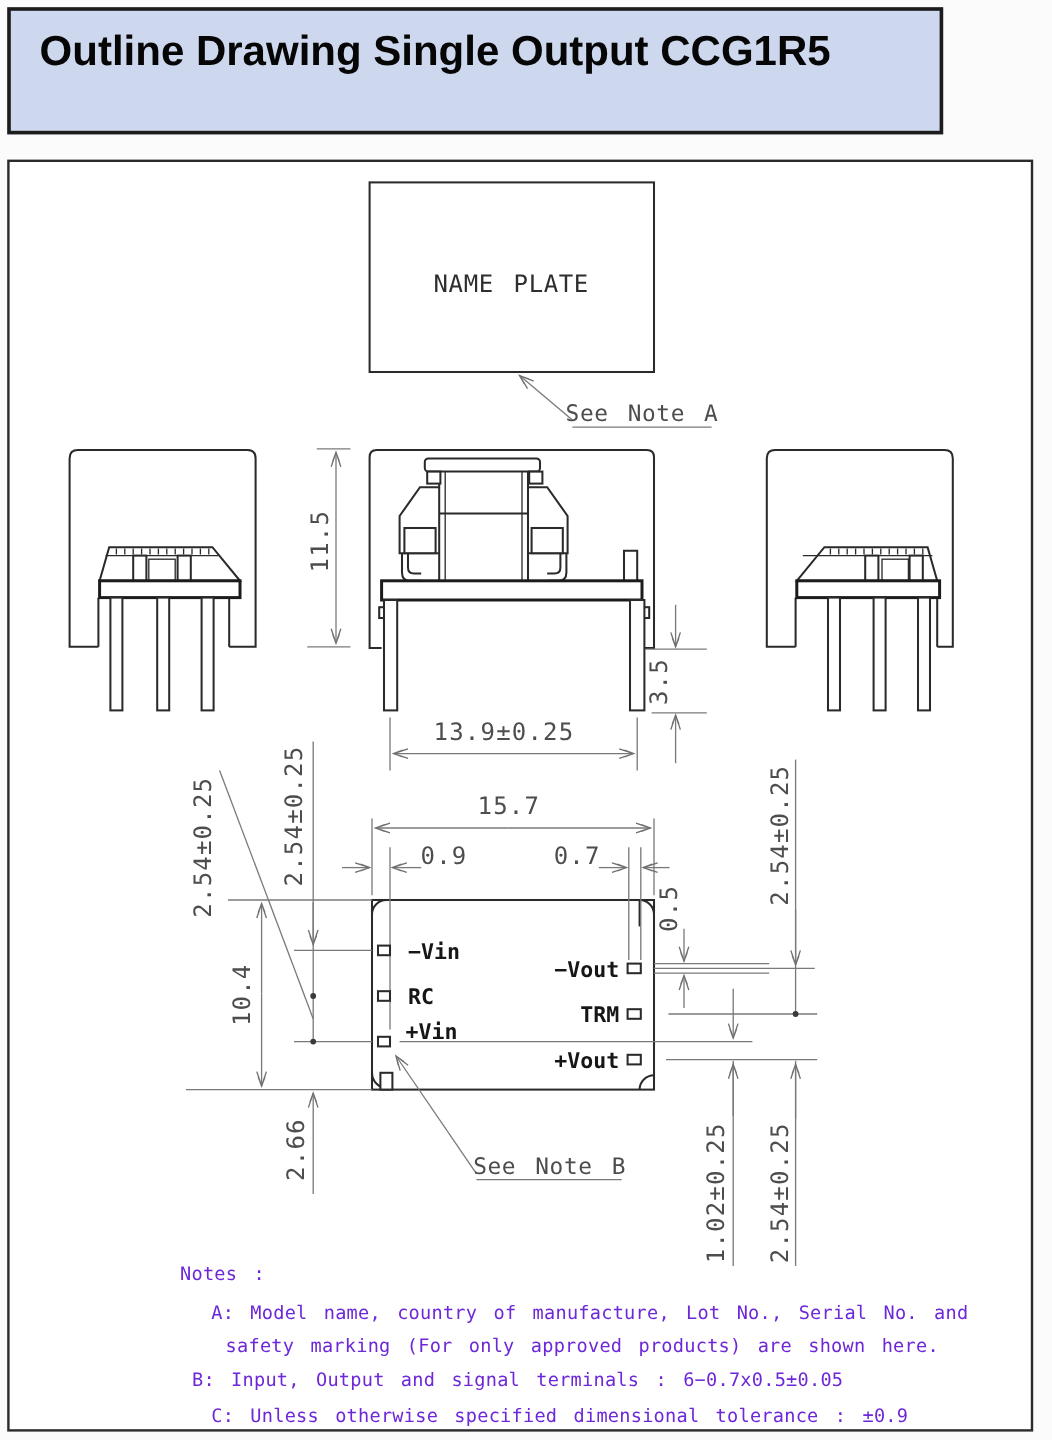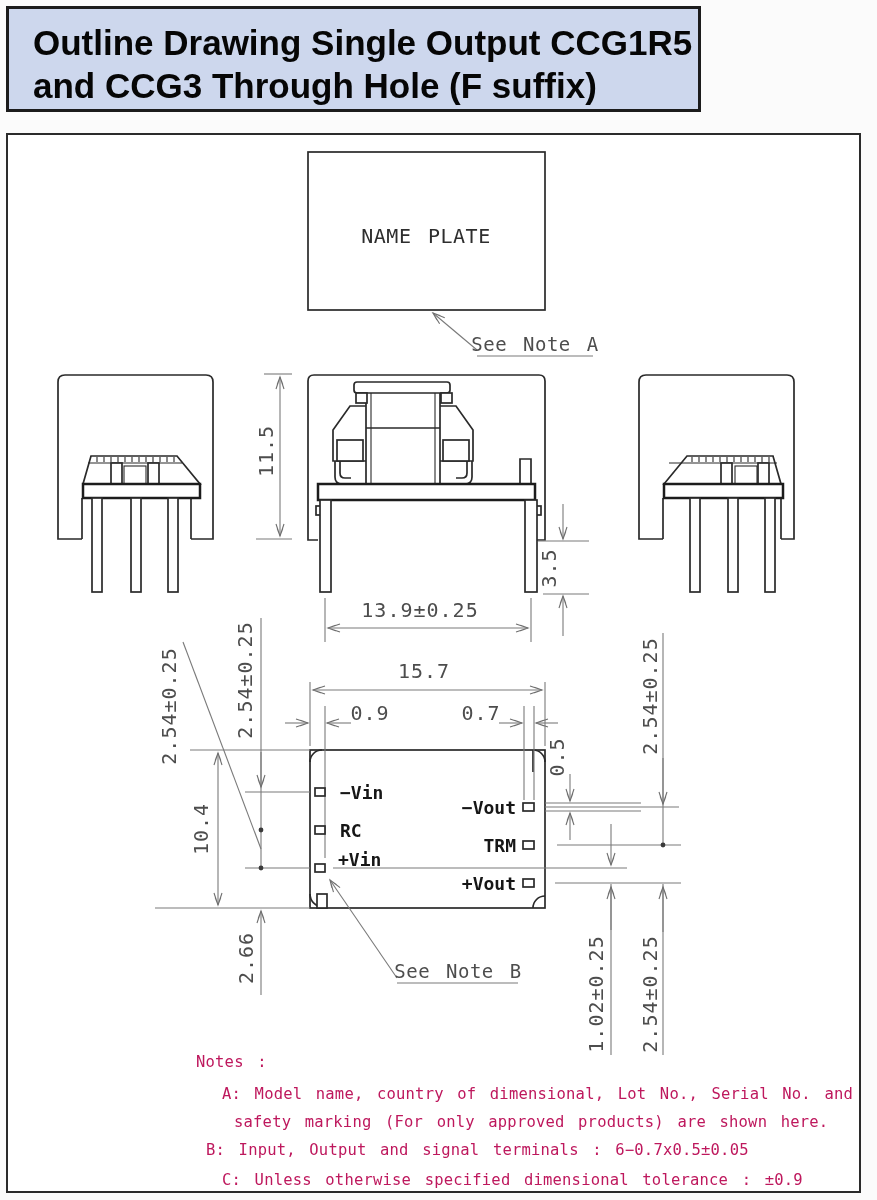--- a/index.html
+++ b/index.html
@@ -3,21 +3,21 @@
 <meta charset="utf-8">
 <style>
   html,body{margin:0;padding:0;}
   body{
     width:877px;height:1200px;position:relative;
     background:#fbfbfb;
     font-family:"Liberation Sans", sans-serif;
     overflow:hidden;
   }
   .title-box{
-    position:absolute;left:6px;top:6px;width:695px;height:106px;
+    position:absolute;left:6px;top:6px;width:780px;height:106px;
     background:#cdd7ed;border:3px solid #1c1c1c;box-sizing:border-box;
     padding:12px 0 0 24px;
   }
   .title-box .t{
     font-weight:bold;font-size:35px;line-height:43px;color:#060606;
     letter-spacing:0px;white-space:nowrap;
   }
   .drawing-box{
     position:absolute;left:6px;top:133px;width:855px;height:1060px;
     background:#ffffff;border:2.5px solid #2b2b2b;box-sizing:border-box;
@@ -31,29 +31,28 @@
   
   .dim {stroke:#7a7a7a;stroke-width:1.1;fill:none;}
   .dimt{font-family:"DejaVu Sans Mono", monospace;font-size:20px;fill:#4d4d4d;letter-spacing:1px;}
   .annt{font-family:"DejaVu Sans Mono", monospace;font-size:19px;fill:#4d4d4d;letter-spacing:0.5px;word-spacing:4px;}
   .npt {font-family:"DejaVu Sans Mono", monospace;font-size:20px;fill:#2e2e2e;letter-spacing:0.5px;word-spacing:4px;}
   .pint{font-family:"DejaVu Sans Mono", monospace;font-size:18px;font-weight:bold;fill:#161616;}
   .dot {fill:#3a3a3a;stroke:none;}
   
   .note{
     position:absolute;font-family:"DejaVu Sans Mono", monospace;
-    font-size:15.5px;color:#be185d;letter-spacing:0.2px;word-spacing:4px;white-space:nowrap;margin-left:46px;
+    font-size:15.5px;color:#6d28d9;letter-spacing:0.2px;word-spacing:4px;white-space:nowrap;
   }
 </style>
 </head>
 <body>
 
 <div class="title-box">
   <div class="t">Outline Drawing Single Output CCG1R5</div>
-  <div class="t">and CCG3 Through Hole (F suffix)</div>
 </div>
 
 <div class="drawing-box"></div>
 
 <svg class="draw" viewBox="0 0 877 1200">
   <defs>
     <marker id="ah" markerWidth="15" markerHeight="12" refX="13" refY="5" orient="auto" markerUnits="userSpaceOnUse">
       <path d="M1,1 L13,5 L1,9 M5.5,2.2 L13,5 L5.5,7.8" fill="none" stroke="#6f6f6f" stroke-width="1.1"></path>
     </marker>
   </defs>
@@ -237,16 +236,16 @@
     <text class="pint" x="516" y="852" text-anchor="end">TRM</text>
     <text class="pint" x="516" y="890" text-anchor="end">+Vout</text>
 
     <line x1="397" y1="978" x2="330" y2="880" class="dim" marker-end="url(#ah)"></line>
     <line x1="397" y1="983" x2="518" y2="983" class="dim"></line>
     <text class="annt" x="458" y="978" text-anchor="middle">See Note B</text>
   </g>
 </svg>
 
 <div class="note" style="left:150px; top:1053px;">Notes :</div>
-<div class="note" style="left:176px; top:1085px;">A: Model name, country of dimensional, Lot No., Serial No. and</div>
+<div class="note" style="left:176px; top:1085px;">A: Model name, country of manufacture, Lot No., Serial No. and</div>
 <div class="note" style="left:188px; top:1113px;">safety marking (For only approved products) are shown here.</div>
 <div class="note" style="left:160px; top:1141px;">B: Input, Output and signal terminals : 6−0.7x0.5±0.05</div>
 <div class="note" style="left:176px; top:1171px;">C: Unless otherwise specified dimensional tolerance : ±0.9</div>
 
 </body></html>

